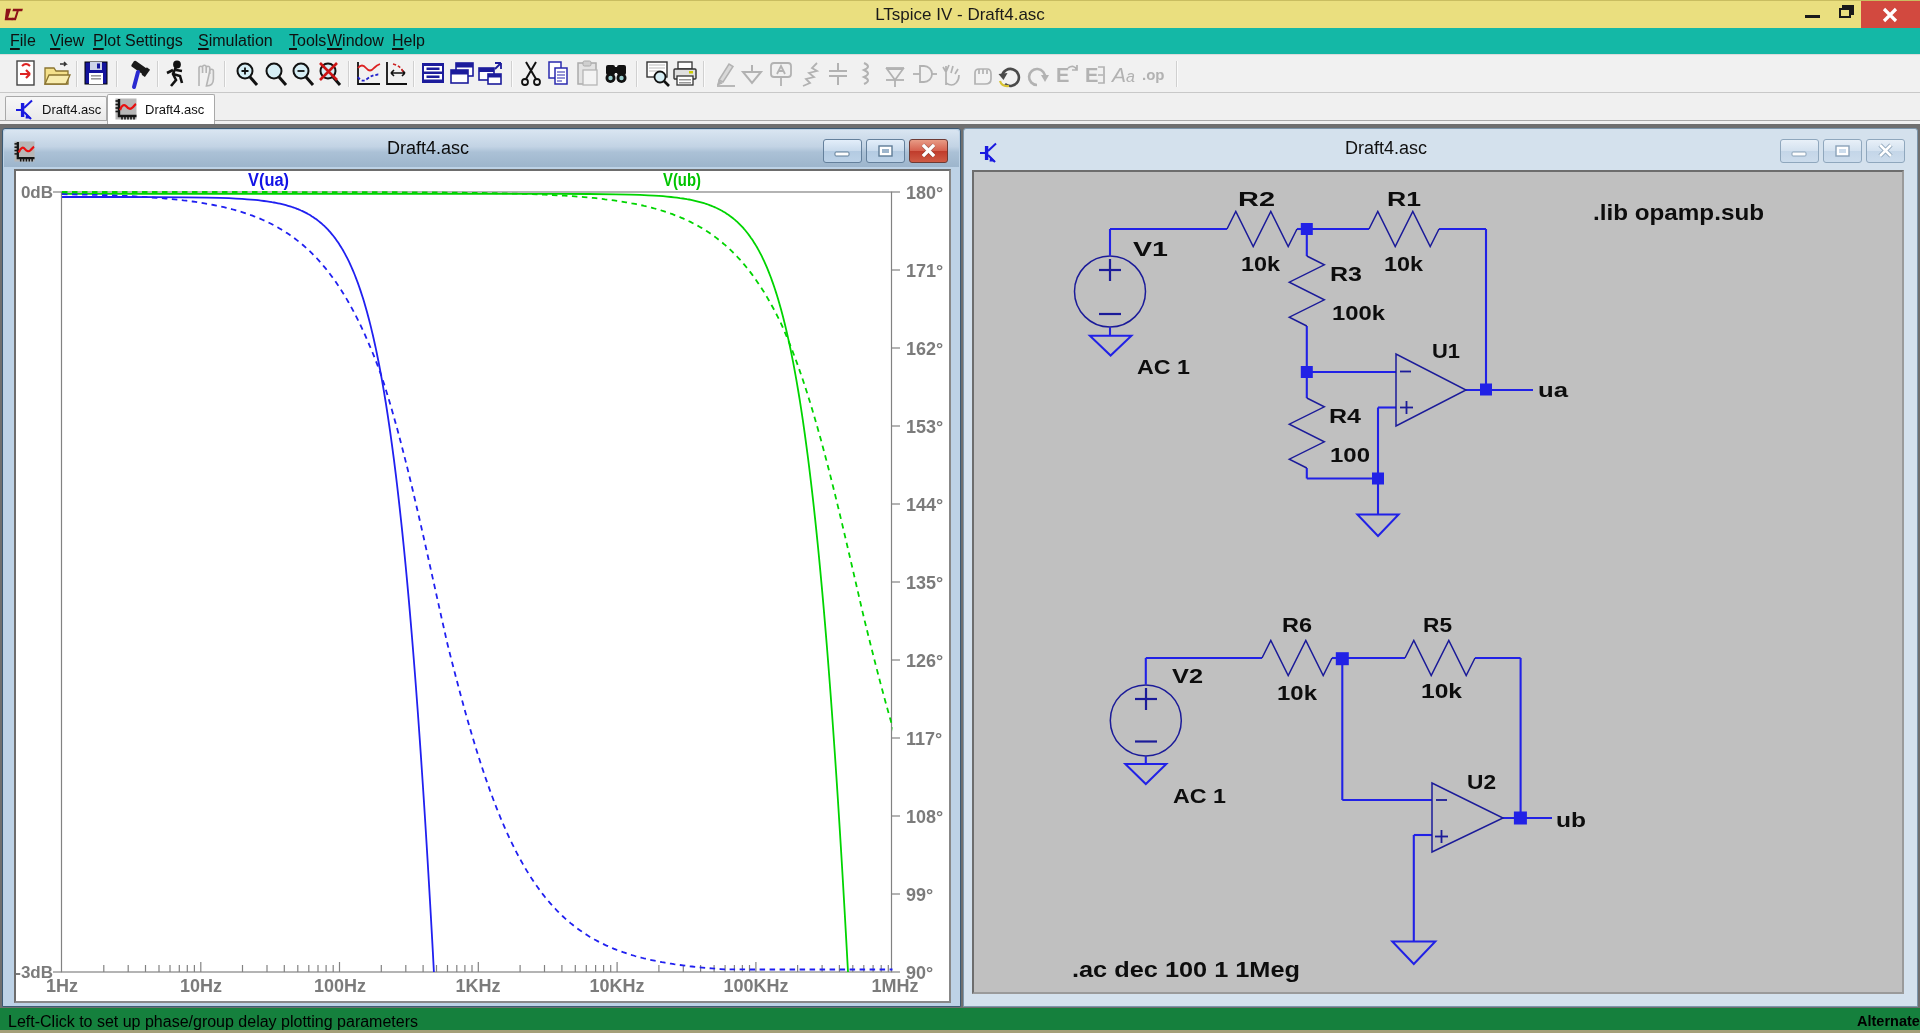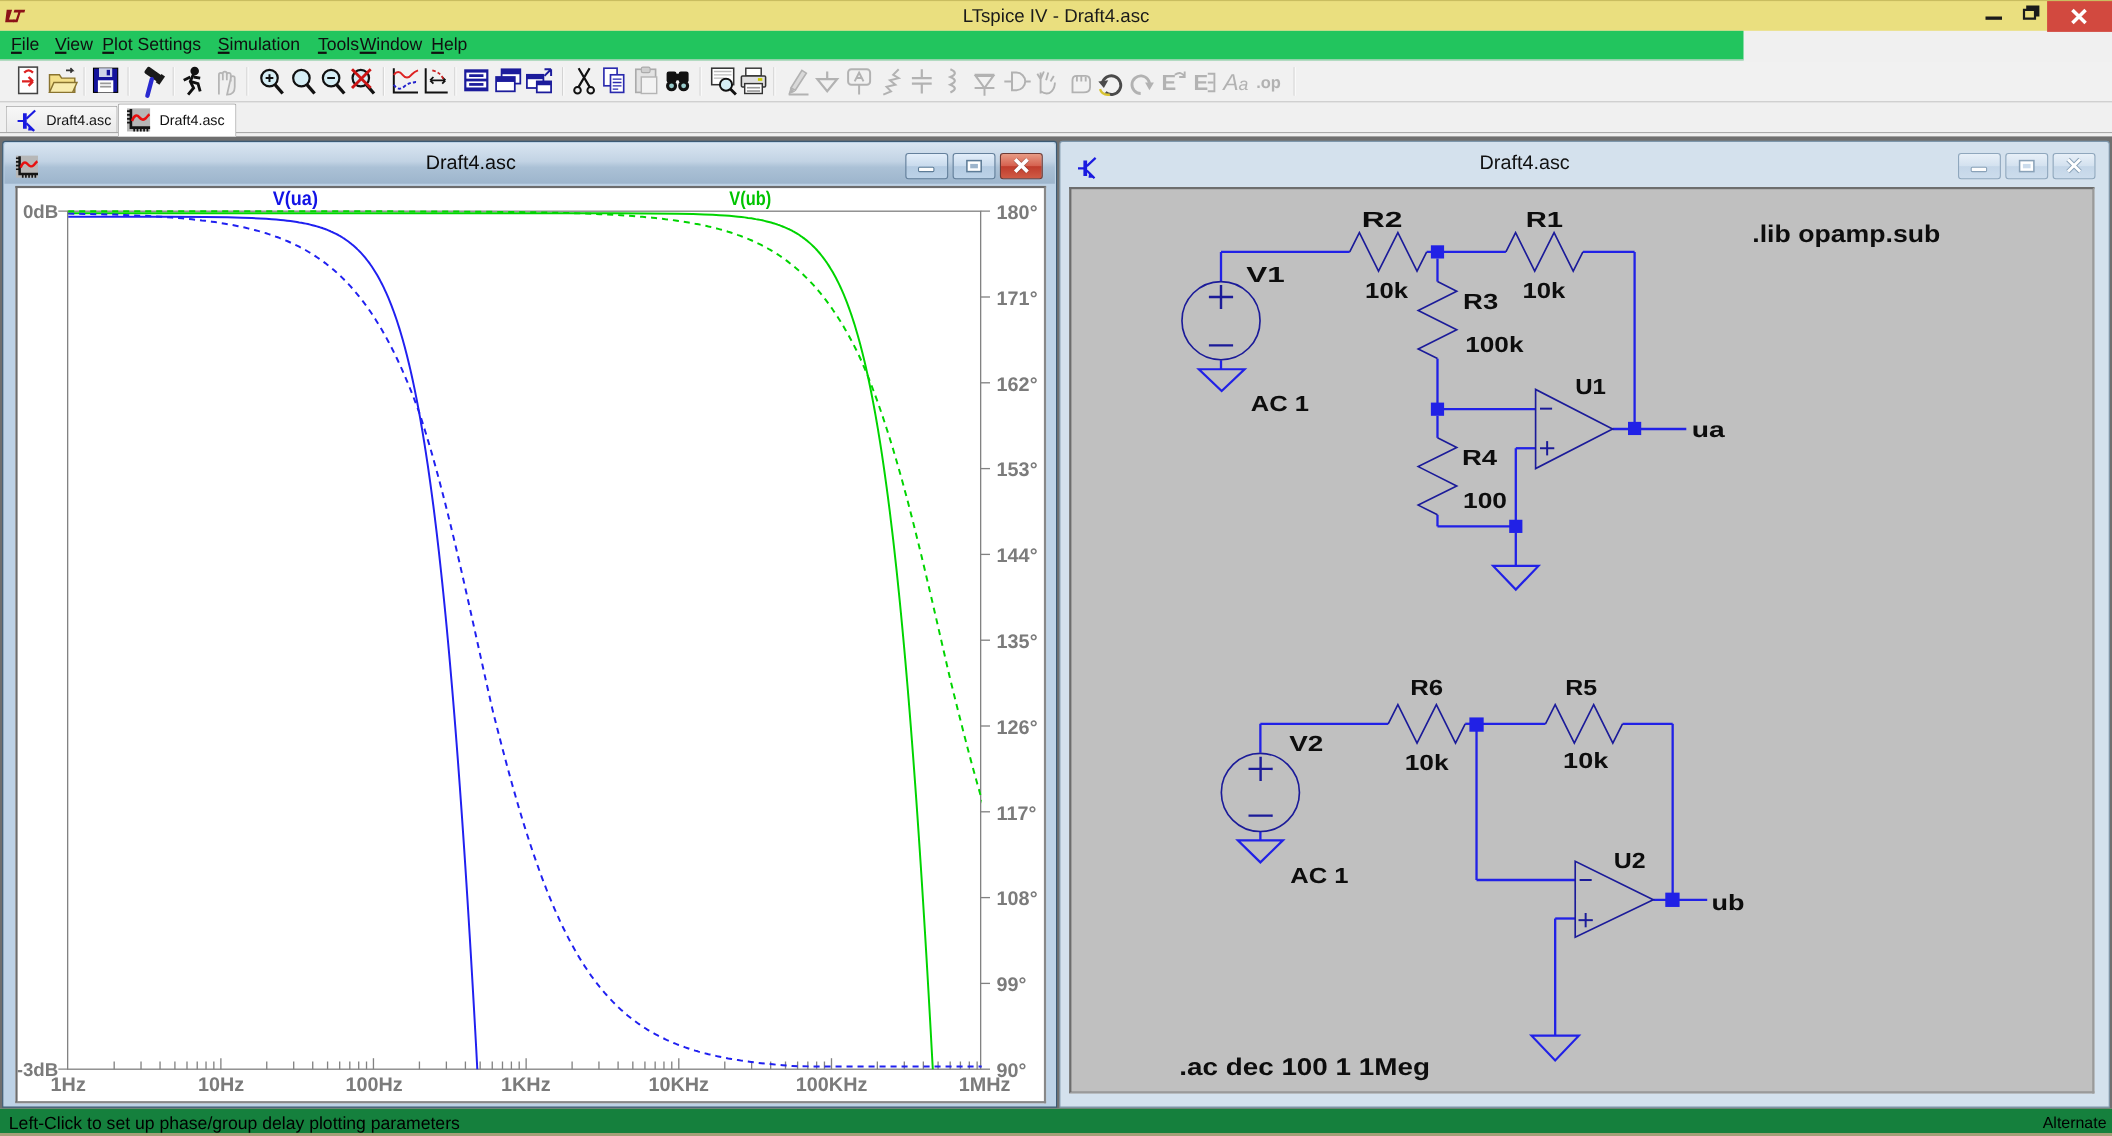--- a/index.html
+++ b/index.html
@@ -1,19 +1,19 @@
 <!DOCTYPE html>
 <html><head><meta charset="utf-8"><style>
 *{margin:0;padding:0;box-sizing:border-box}
 html,body{width:1920px;height:1033px;overflow:hidden;background:#f0f0f0;
 font-family:"Liberation Sans",sans-serif;-webkit-font-smoothing:antialiased}
 .abs{position:absolute}
 #titlebar{position:absolute;left:0;top:0;width:1920px;height:28px;background:#eadf7f;border-top:1px solid #c9bd60}
 #title-text{position:absolute;left:0;top:0;width:1920px;text-align:center;font-size:17px;color:#1a1a1a;line-height:28px}
-#menubar{position:absolute;left:0;top:28px;width:1585px;height:27px;background:#22c55e;border-bottom:1px solid #dcdcdc}
+#menubar{position:absolute;left:0;top:28px;width:1920px;height:27px;background:#14b8a6;border-bottom:1px solid #dcdcdc}
 .mi{position:absolute;top:0;font-size:16px;color:#101010;line-height:26px}
 .mi u{text-decoration-thickness:1.5px;text-underline-offset:2px}
 #toolbar{position:absolute;left:0;top:56px;width:1920px;height:37px;background:#f1f1f1;border-bottom:1px solid #c8c8c8}
 #tabbar{position:absolute;left:0;top:94px;width:1920px;height:30px;background:#f0f0f0}
 .tab{position:absolute;font-size:13px;color:#111}
 #tab1{left:5px;top:2px;width:102px;height:25px;background:linear-gradient(#f8f8f8,#e9e9e9);border:1px solid #a9a9a9;border-bottom:none;border-radius:2px 2px 0 0}
 #tab2{left:107px;top:0px;width:108px;height:30px;background:#ffffff;border:1px solid #a9a9a9;border-bottom:none;border-radius:2px 2px 0 0;z-index:3}
 #mdi{position:absolute;left:0;top:124px;width:1920px;height:884px;background:#6f6f6f}
 
 #lwin{position:absolute;left:2px;top:4px;width:959px;height:879px;background:#bdd2e6;border:1px solid #3c5a74;border-radius:3px 3px 0 0}
@@ -581,15 +581,15 @@
           <text x="1173" y="803" textLength="53" lengthAdjust="spacingAndGlyphs">AC 1</text>
           <text x="1556" y="827" textLength="30" lengthAdjust="spacingAndGlyphs">ub</text>
           <text x="1593" y="220" font-size="22px" textLength="171" lengthAdjust="spacingAndGlyphs">.lib opamp.sub</text>
           <text x="1072" y="977" font-size="22px" textLength="228" lengthAdjust="spacingAndGlyphs">.ac dec 100 1 1Meg</text>
         </g>
       </svg>
 </div>
 </div>
 <div id="statusbar">
 <span class="abs" style="left:8px;top:5px">Left-Click to set up phase/group delay plotting parameters</span>
-<span class="abs" style="left:1857px;top:5px;font-weight:normal;font-size:14.5px">Alternate</span>
+<span class="abs" style="left:1857px;top:5px;font-weight:bold;font-size:14.5px">Alternate</span>
 </div>
 <div id="bottomline"></div>
 
 </body></html>

